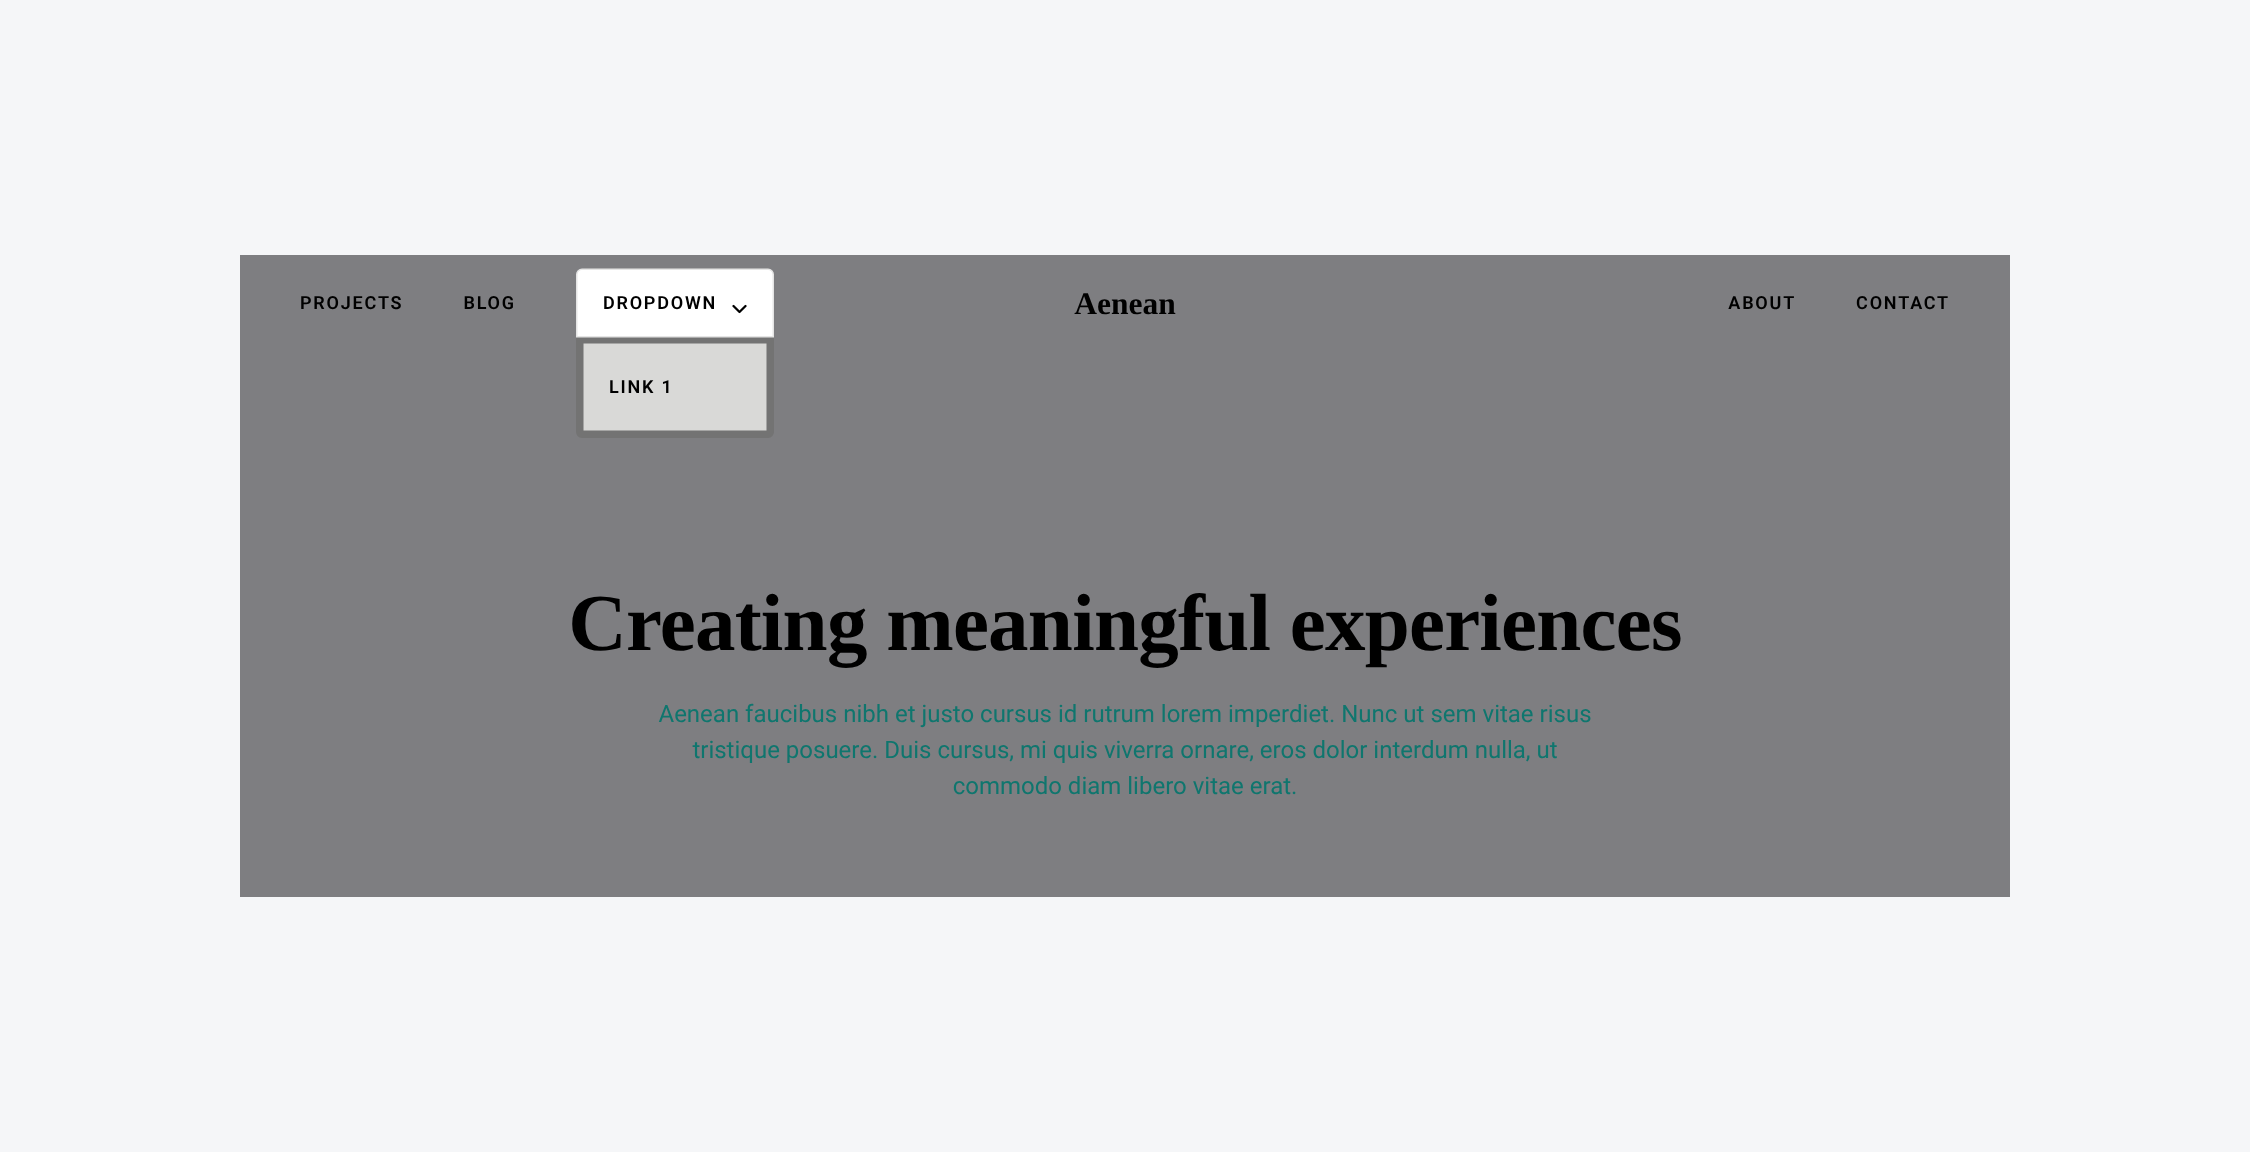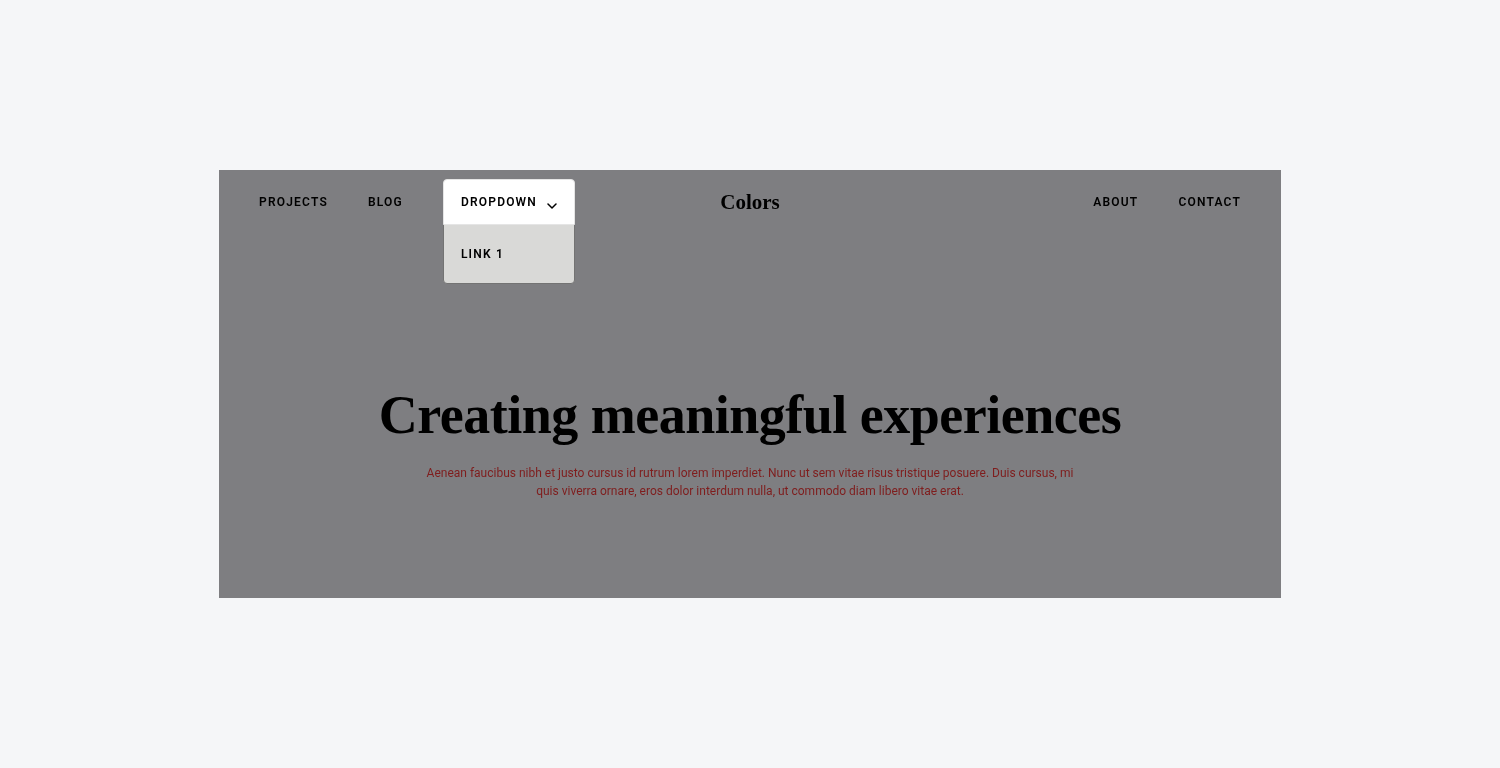--- a/index.html
+++ b/index.html
@@ -11,21 +11,21 @@
       background: #f5f6f8;
       font-family: -apple-system, BlinkMacSystemFont, "Segoe UI", Roboto, sans-serif;
       width: 1500px;
       height: 768px;
       display: flex;
       align-items: flex-start;
       justify-content: center;
       padding-top: 170px;
     }
     .page {
-      width: 1062px;
+      width: 1180px;
       height: 428px;
       background: #ffffff;
       position: relative;
     }
     .overlay {
       position: absolute;
       inset: 0;
       background: rgba(40, 40, 45, 0.6);
       z-index: 1;
     }
@@ -80,21 +80,21 @@
       position: relative;
       z-index: 10;
     }
     .dropdown-menu {
       position: absolute;
       top: 100%;
       left: 0;
       right: 0;
       margin-top: -1px;
       background: #d9d9d7;
-      border: 1px solid #737373;
+      border: 5px solid #737373;
       border-radius: 0 0 4px 4px;
       z-index: 9;
       padding: 6px 0;
     }
     .dropdown-item {
       padding: 16px 17px;
       font-size: 12px;
       font-weight: 600;
       letter-spacing: 1.2px;
       text-transform: uppercase;
@@ -117,23 +117,23 @@
     }
     .hero-title {
       font-family: Georgia, "Times New Roman", serif;
       font-weight: 700;
       font-size: 54px;
       color: #000;
       margin-bottom: 18px;
       letter-spacing: -0.5px;
     }
     .hero-subtitle {
-      font-size: 12px;
+      font-size: 16px;
       line-height: 1.5;
-      color: #7f1d1d;
+      color: #0f766e;
       max-width: 650px;
       margin: 0 auto;
     }
   </style>
 </head>
 <body>
 
 <div class="page">
   <div class="overlay"></div>
 
@@ -149,21 +149,21 @@
               <path d="M1 1L5 5L9 1" stroke="#000" stroke-width="1.5" stroke-linecap="round" stroke-linejoin="round"></path>
             </svg>
           </span>
         </div>
         <div class="dropdown-menu">
           <div class="dropdown-item">LINK 1</div>
         </div>
       </div>
     </div>
 
-    <div class="logo">Colors</div>
+    <div class="logo">Aenean</div>
 
     <div class="nav-right">
       <a class="nav-link">ABOUT</a>
       <a class="nav-link">CONTACT</a>
     </div>
   </nav>
 
   <section class="hero">
     <h1 class="hero-title">Creating meaningful experiences</h1>
     <p class="hero-subtitle">Aenean faucibus nibh et justo cursus id rutrum lorem imperdiet. Nunc ut sem vitae risus tristique posuere. Duis cursus, mi quis viverra ornare, eros dolor interdum nulla, ut commodo diam libero vitae erat.</p>

